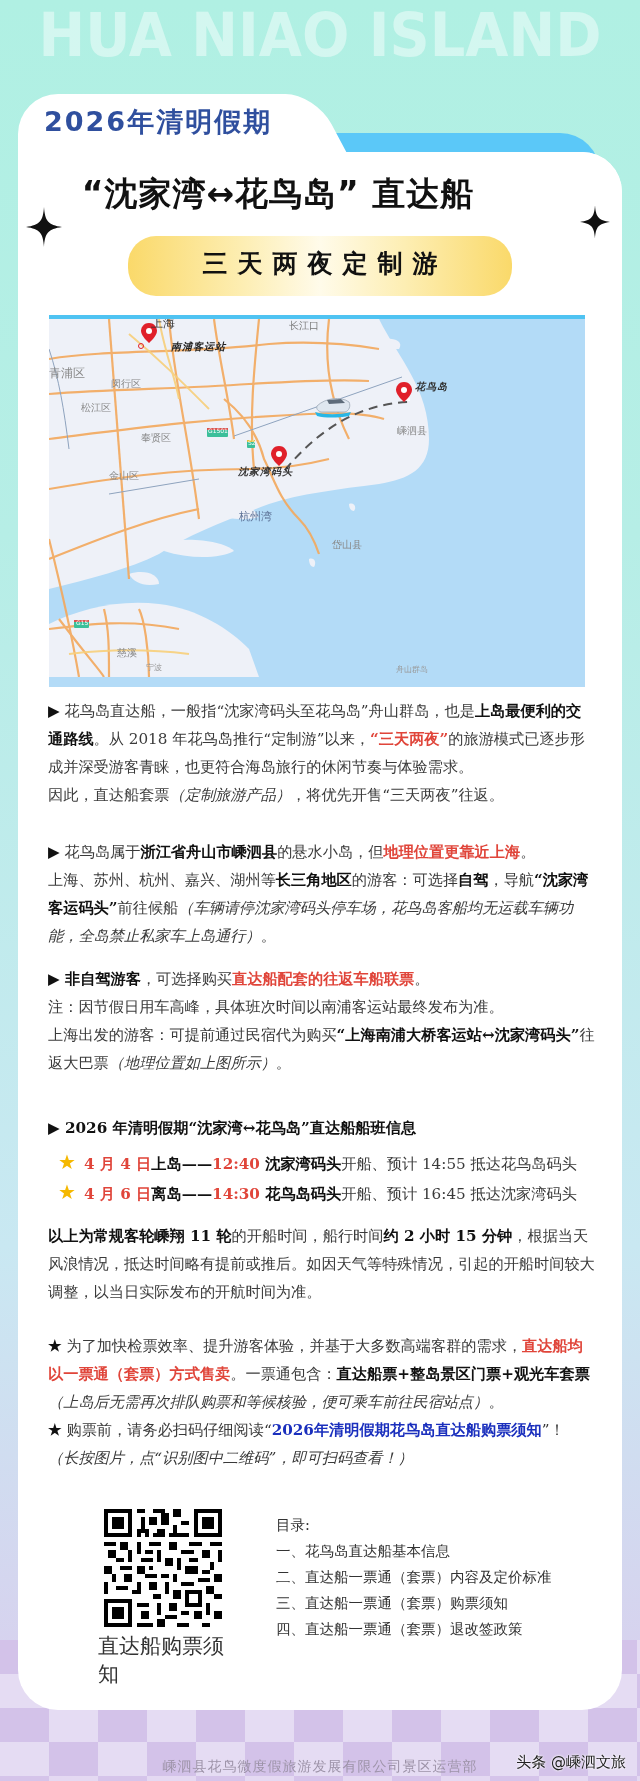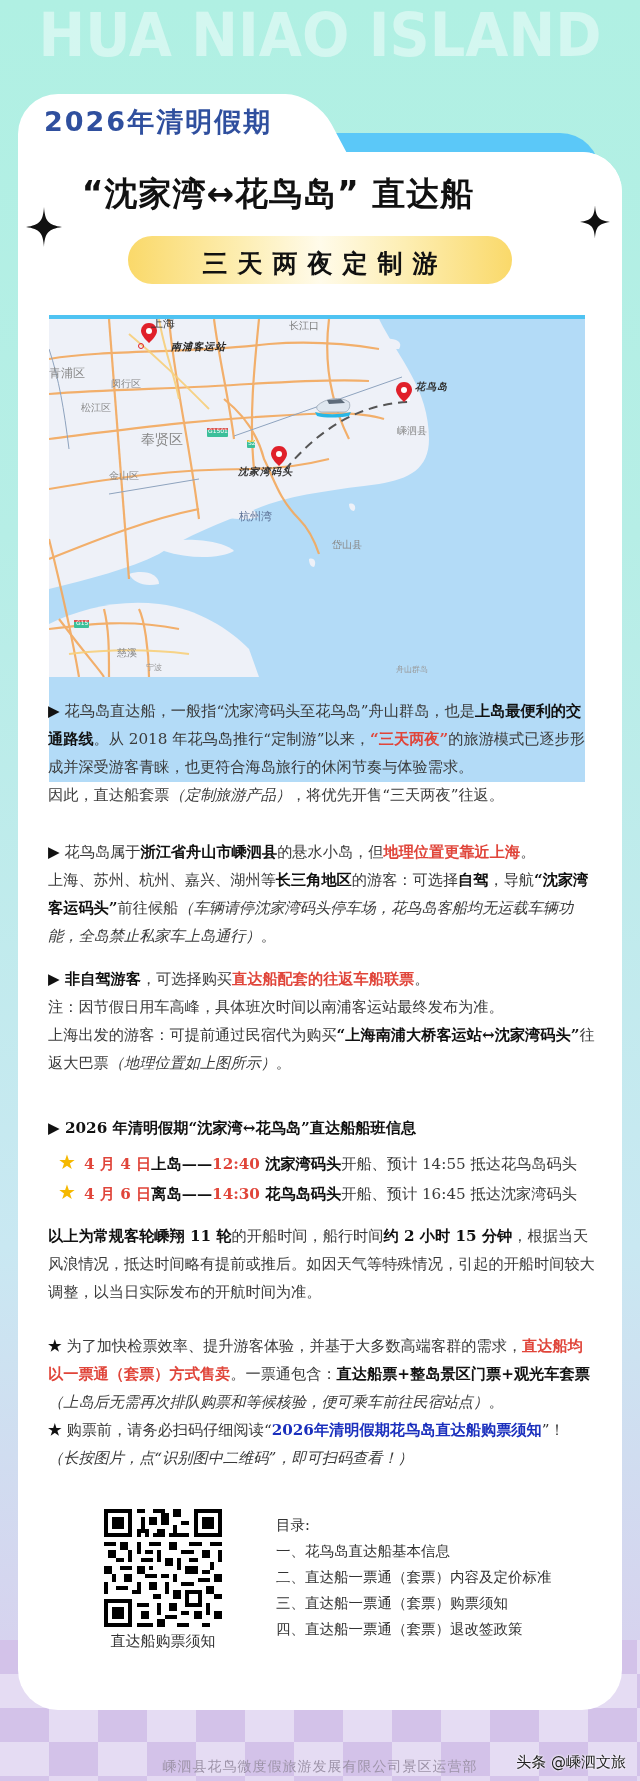--- a/index.html
+++ b/index.html
@@ -54,42 +54,42 @@
     font-family: "DejaVu Sans", "Liberation Sans", sans-serif; font-weight: bold;
     font-size: 27px; color: #2f4f9e; letter-spacing: 2px;
   }
   .headline {
     position: absolute; left: 0; top: 172px; width: 556px; text-align: center;
     font-family: "DejaVu Sans", "Liberation Sans", sans-serif; font-weight: bold;
     font-size: 33px; color: #111; letter-spacing: 1px;
   }
   .sparkle { position: absolute; width: 36px; height: 40px; }
   .pill {
-    position: absolute; left: 128px; top: 236px; width: 384px; height: 48px;
+    position: absolute; left: 128px; top: 236px; width: 384px; height: 60px;
     border-radius: 28px;
     background: linear-gradient(90deg, #fad96a 0%, #fdeeb3 30%, #fffbea 50%, #fdeeb3 72%, #fad96a 100%);
     text-align: center; line-height: 56px;
     font-family: "DejaVu Sans", "Liberation Sans", sans-serif; font-weight: bold;
     font-size: 25px; color: #111; letter-spacing: 10px; padding-left: 10px;
   }
   .map-bar { position: absolute; left: 49px; top: 315px; width: 536px; height: 4px; background: #4fc3f2; }
-  .map { position: absolute; left: 49px; top: 319px; width: 536px; height: 463px; overflow: hidden; background: #b3dbf7; text-align: center; }
+  .map { position: absolute; left: 49px; top: 319px; width: 536px; height: 368px; overflow: hidden; background: #b3dbf7; text-align: center; }
   .map svg { position: absolute; left: 0; top: 0; }
 
   .content { position: absolute; left: 48px; width: 548px; font-size: 15.2px; line-height: 28px; color: #3a3a3a; }
   .b { font-weight: bold; color: #111; }
   .rb { color: #e0453a; font-weight: bold; }
   .i { font-style: italic; }
   .blue { color: #1a2fbd; font-weight: bold; }
   .p { margin: 0; }
   .sched { padding-left: 10px; }
   .star-y { color: #f5b800; font-size: 20px; margin-right: 8px; }
 
   .qr { position: absolute; left: 104px; top: 1509px; width: 118px; height: 118px; }
-  .qr-label { position: absolute; left: 98px; top: 1632px; width: 130px; text-align: center; font-size: 15px; color: #333; }
+  .qr-label { position: absolute; left: 98px; top: 1632px; width: 130px; text-align: left; font-size: 21px; color: #333; }
   .toc { position: absolute; left: 276px; top: 1512px; font-size: 14.5px; line-height: 26px; color: #333; }
   .footer-org {
     position: absolute; left: 0; top: 1730px; width: 640px; text-align: center;
     font-size: 14px; color: #9d93a8; letter-spacing: 1px; margin-top: 28px;
   }
   .watermark {
     position: absolute; right: 14px; top: 1753px;
     font-family: "DejaVu Sans", "Liberation Sans", sans-serif; font-size: 15px; color: #222;
     text-shadow: 0 0 2px #fff, 0 0 3px #fff;
   }
@@ -263,21 +263,21 @@
     <rect x="198" y="121" width="8" height="2" fill="#e0c040"></rect>
     <rect x="25" y="301" width="15" height="8" rx="1" fill="#3bbf9a"></rect>
     <rect x="25" y="301" width="15" height="2" fill="#d9534f"></rect>
   </svg>
 
   <span style="position:absolute;left:102px;top:-4px;font-size:12px;color:#333;font-family:'DejaVu Sans',sans-serif;">上海</span>
   <span style="position:absolute;left:122px;top:21px;font-size:10px;color:#222;font-style:italic;font-weight:bold;letter-spacing:1px;">南浦客运站</span>
   <span style="position:absolute;left:0px;top:46px;font-size:12px;color:#888;font-family:'DejaVu Sans',sans-serif;">青浦区</span>
   <span style="position:absolute;left:62px;top:58px;font-size:10px;color:#888;font-family:'DejaVu Sans',sans-serif;">闵行区</span>
   <span style="position:absolute;left:32px;top:82px;font-size:10px;color:#888;font-family:'DejaVu Sans',sans-serif;">松江区</span>
-  <span style="position:absolute;left:92px;top:112px;font-size:14px;color:#888;font-family:'DejaVu Sans',sans-serif;">奉贤区</span>
+  <span style="position:absolute;left:92px;top:112px;font-size:10px;color:#888;font-family:'DejaVu Sans',sans-serif;">奉贤区</span>
   <span style="position:absolute;left:60px;top:150px;font-size:10px;color:#888;font-family:'DejaVu Sans',sans-serif;">金山区</span>
   <span style="position:absolute;left:240px;top:0px;font-size:10px;color:#777;font-family:'DejaVu Sans',sans-serif;">长江口</span>
   <span style="position:absolute;left:159px;top:108px;font-size:6px;color:#fff;font-family:'DejaVu Sans',sans-serif;">G1501</span>
   <span style="position:absolute;left:199px;top:120px;font-size:6px;color:#fff;font-family:'DejaVu Sans',sans-serif;">S2</span>
   <span style="position:absolute;left:27px;top:300px;font-size:6px;color:#fff;font-family:'DejaVu Sans',sans-serif;">G15</span>
   <span style="position:absolute;left:366px;top:61px;font-size:10px;color:#333;font-style:italic;font-weight:bold;letter-spacing:1px;">花鸟岛</span>
   <span style="position:absolute;left:348px;top:105px;font-size:10px;color:#888;font-family:'DejaVu Sans',sans-serif;">嵊泗县</span>
   <span style="position:absolute;left:189px;top:146px;font-size:10px;color:#333;font-style:italic;font-weight:bold;letter-spacing:1px;">沈家湾码头</span>
   <span style="position:absolute;left:190px;top:190px;font-size:11px;color:#5a6f94;font-family:'DejaVu Sans',sans-serif;">杭州湾</span>
   <span style="position:absolute;left:283px;top:219px;font-size:10px;color:#888;font-family:'DejaVu Sans',sans-serif;">岱山县</span>

